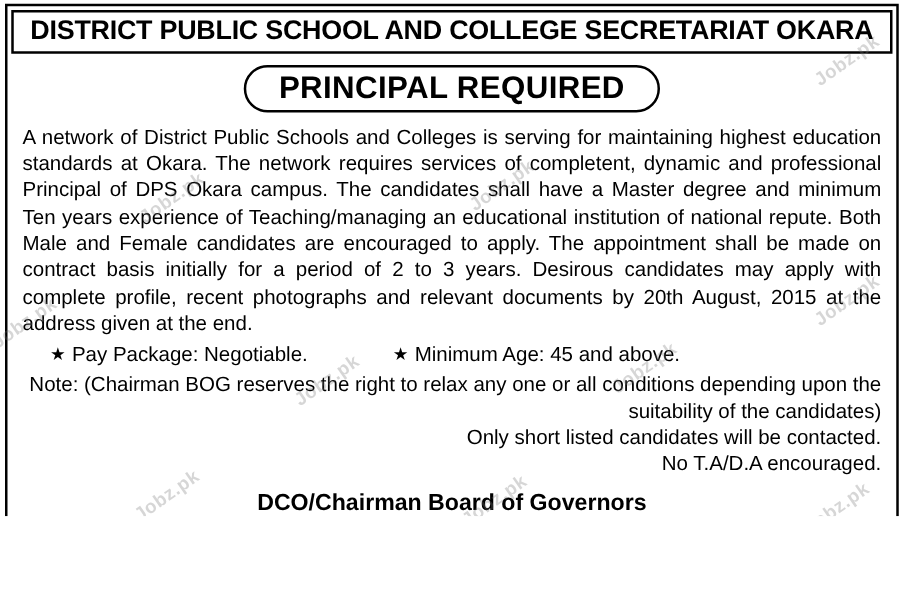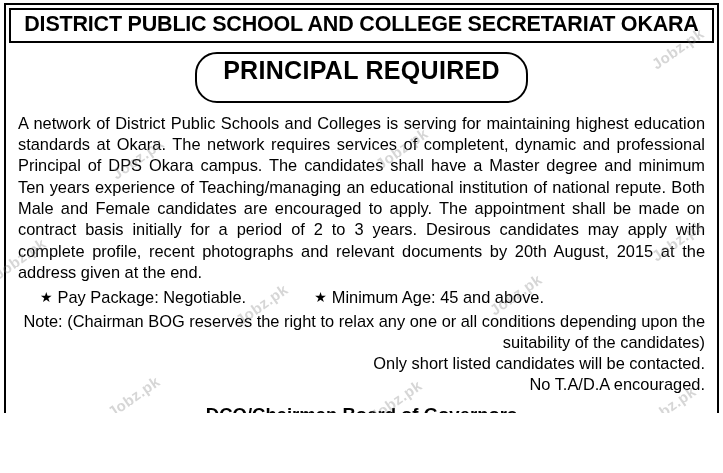--- a/index.html
+++ b/index.html
@@ -45,21 +45,21 @@
     line-height: 1.05;
   }
   .sub-head-wrap {
     text-align: center;
     margin-top: 9px;
   }
   .sub-head {
     display: inline-block;
     border: 2px solid #000;
     border-radius: 22px;
-    padding: 3px 26px 18px 26px;
+    padding: 3px 26px 5px 26px;
     font-size: 25px;
     font-weight: bold;
     letter-spacing: 0.3px;
     line-height: 1.05;
   }
   .body-text {
     margin: 10px 12px 0 12px;
     font-size: 16.4px;
     line-height: 1.30;
     text-align: justify;

